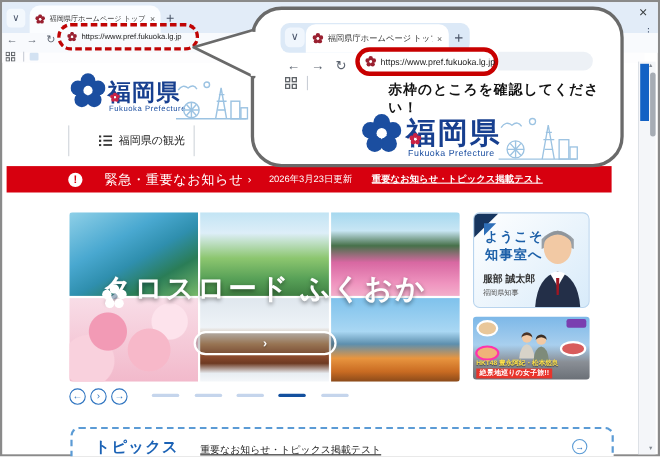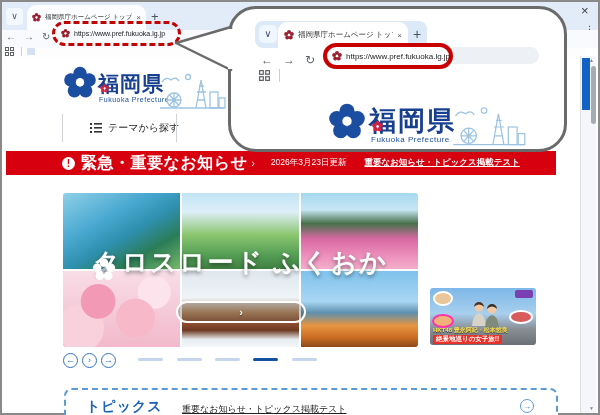--- a/index.html
+++ b/index.html
@@ -26,21 +26,21 @@
 
   
   .jp-name{font-size:21px;font-weight:bold;color:#173f8f;letter-spacing:1px;}
   .en-name{font-size:7px;color:#1b4ea0;letter-spacing:.5px;}
   .navrow-label{font-size:10px;color:#222;}
   .divider{width:1px;background:#cfd4da;}
 
   
   .banner{left:6px;top:151px;width:550px;height:24px;background:#d7000f;color:#fff;display:flex;align-items:center;}
   .ex-circ{width:13px;height:13px;border-radius:50%;background:#fff;color:#d7000f;font-size:10px;font-weight:bold;text-align:center;line-height:13px;margin-left:56px;}
-  .b-label{font-size:16px;font-weight:bold;margin-left:6px;letter-spacing:.5px;}
+  .b-label{font-size:12px;font-weight:normal;margin-left:20px;letter-spacing:.5px;}
   .b-chev{font-size:10px;margin-left:4px;}
   .b-date{font-size:8.5px;margin-left:16px;}
   .b-link{font-size:8.5px;font-weight:bold;margin-left:18px;text-decoration:underline;}
 
   
   .hero{left:63px;top:193px;width:355px;height:154px;border-radius:3px;overflow:hidden;display:grid;grid-template-columns:1fr 1fr 1fr;grid-template-rows:1fr 1fr;gap:2px;background:#fff;}
   .t1{background:linear-gradient(150deg,#8fd0e8 0%,#49a8d0 35%,#2f8fae 55%,#2a7d57 75%,#79b96a 100%);}
   .t2{background:linear-gradient(180deg,#c2e4f4 0%,#ddeef8 25%,#8cc66f 55%,#57a057 80%,#3f7f42 100%);}
   .t3{background:linear-gradient(180deg,#a5d8ef 0%,#c8e6f4 22%,#47714a 40%,#d868a2 60%,#ef94bf 85%,#f3aecb 100%);}
   .t4{background:radial-gradient(circle at 30% 40%,#f29ab5 0 18%,transparent 19%),radial-gradient(circle at 62% 62%,#f7b8c9 0 22%,transparent 23%),radial-gradient(circle at 78% 28%,#fde3ec 0 15%,transparent 16%),radial-gradient(circle at 15% 75%,#f9d1dd 0 20%,transparent 21%),linear-gradient(180deg,#f8dde7,#f2b9cb);}
@@ -190,21 +190,21 @@
     <svg width="12" height="10" viewBox="0 0 12 10">
         <g fill="#333">
           <rect x="0" y="0" width="2" height="2"></rect>
           <rect x="4" y="0" width="8" height="1.6"></rect>
           <rect x="0" y="4" width="2" height="2"></rect>
           <rect x="4" y="4" width="8" height="1.6"></rect>
           <rect x="0" y="8" width="2" height="2"></rect>
           <rect x="4" y="8" width="8" height="1.6"></rect>
         </g>
       </svg>
-    <span class="navrow-label">テーマから探す</span>
+    <span class="navrow-label">福岡県の観光</span>
   </div>
   <div class="abs divider" style="left:176px;top:114px;height:28px;"></div>
 
   <div class="abs banner">
     <span class="ex-circ">!</span>
     <span class="b-label">緊急・重要なお知らせ</span>
     <span class="b-chev">›</span>
     <span class="b-date">2026年3月23日更新</span>
     <span class="b-link">重要なお知らせ・トピックス掲載テスト</span>
   </div>
@@ -234,20 +234,36 @@
 
   <div class="abs cbtn" style="left:63px;">←</div>
   <div class="abs cbtn" style="left:82px;">›</div>
   <div class="abs cbtn" style="left:101px;">→</div>
   <div class="abs dash" style="left:138px;"></div>
   <div class="abs dash" style="left:177px;"></div>
   <div class="abs dash" style="left:215px;"></div>
   <div class="abs dash active" style="left:253px;"></div>
   <div class="abs dash" style="left:292px;"></div>
 
+  <div class="abs gov">
+    <div class="abs gov-tri1"></div>
+    <div class="abs gov-tri2" style="left:9px;top:9px;"></div>
+    <div class="abs gov-w" style="left:10px;top:13px;">ようこそ</div>
+    <div class="abs gov-w" style="left:10px;top:29px;">知事室へ</div>
+    <div class="abs gov-name" style="left:8px;top:53px;">服部 誠太郎</div>
+    <div class="abs gov-role" style="left:8px;top:68px;">福岡県知事</div>
+    <svg class="abs" style="right:3px;top:7px;" width="50" height="78" viewBox="0 0 50 80">
+      <path d="M10 17 Q25 1 40 17 L40 26 Q25 18 10 26 Z" fill="#9aa0a6"></path>
+      <ellipse cx="25" cy="25" rx="13" ry="15" fill="#f2c9a4"></ellipse>
+      <path d="M12 19 Q25 6 38 19 Q36 11 25 9 Q14 11 12 19" fill="#8f959b"></path>
+      <path d="M4 80 Q6 52 25 47 Q44 52 46 80 Z" fill="#232f48"></path>
+      <path d="M18 49 L25 61 L32 49 Q25 45 18 49" fill="#fff"></path>
+      <path d="M23.5 53 L26.5 53 L26 69 L24 69 Z" fill="#a01622"></path>
+    </svg>
+  </div>
 
   <div class="abs vid">
     <div class="abs vid-ell" style="left:3px;top:3px;width:20px;height:15px;background:#e9c79a;"></div>
     <div class="abs vid-ell" style="left:2px;top:26px;width:22px;height:14px;background:#f0b279;border-color:#f3a;"></div>
     <div class="abs vid-ell" style="right:3px;top:22px;width:24px;height:14px;background:#d85c5c;"></div>
     <div class="abs" style="right:3px;top:2px;width:18px;height:8px;background:#7a3fb0;border-radius:2px;"></div>
     <svg class="abs" style="left:38px;top:10px;" width="34" height="34" viewBox="0 0 34 34">
       <circle cx="11" cy="9" r="4.5" fill="#f2c9a4"></circle>
         <path d="M11 4 a5 5 0 0 1 5 5 l-1 -1 q-4 -3 -8 0 l-1 1 a5 5 0 0 1 5 -5" fill="#4a3428"></path>
         <path d="M4 28 q1 -12 7 -13 q6 1 7 13 z" fill="#d8d3c8"></path>
@@ -316,20 +332,21 @@
     <svg class="abs" style="left:28px;top:61px;" width="11" height="11" viewBox="0 0 9 9">
         <g fill="none" stroke="#5f6368" stroke-width="1">
           <rect x="0.5" y="0.5" width="3" height="3"></rect>
           <rect x="5.5" y="0.5" width="3" height="3"></rect>
           <rect x="0.5" y="5.5" width="3" height="3"></rect>
           <rect x="5.5" y="5.5" width="3" height="3"></rect>
         </g>
       </svg>
     <div class="abs vline" style="left:48px;top:60px;height:13px;"></div>
 
+    <div class="abs m-instr">赤枠のところを確認してください！</div>
 
     <svg class="abs" style="left:98px;top:94px;" width="36" height="38" viewBox="0 0 20 20">
         <g fill="#1b4ea0">
           <circle cx="10" cy="4" r="4.2"></circle>
           <circle cx="15.7" cy="8.1" r="4.2"></circle>
           <circle cx="13.5" cy="14.8" r="4.2"></circle>
           <circle cx="6.5" cy="14.8" r="4.2"></circle>
           <circle cx="4.3" cy="8.1" r="4.2"></circle>
         </g>
         <circle cx="10" cy="9.5" r="2.6" fill="#fff"></circle>

